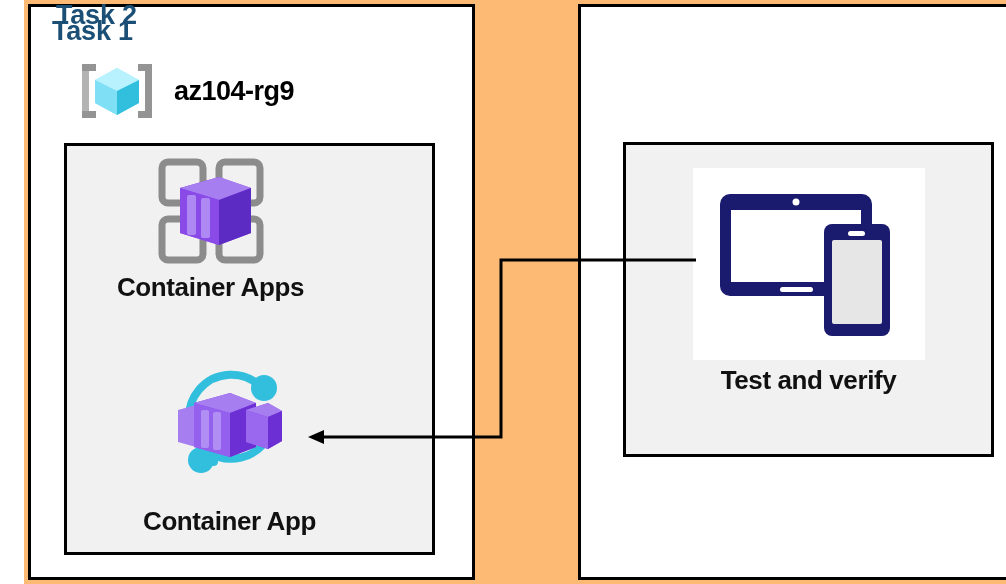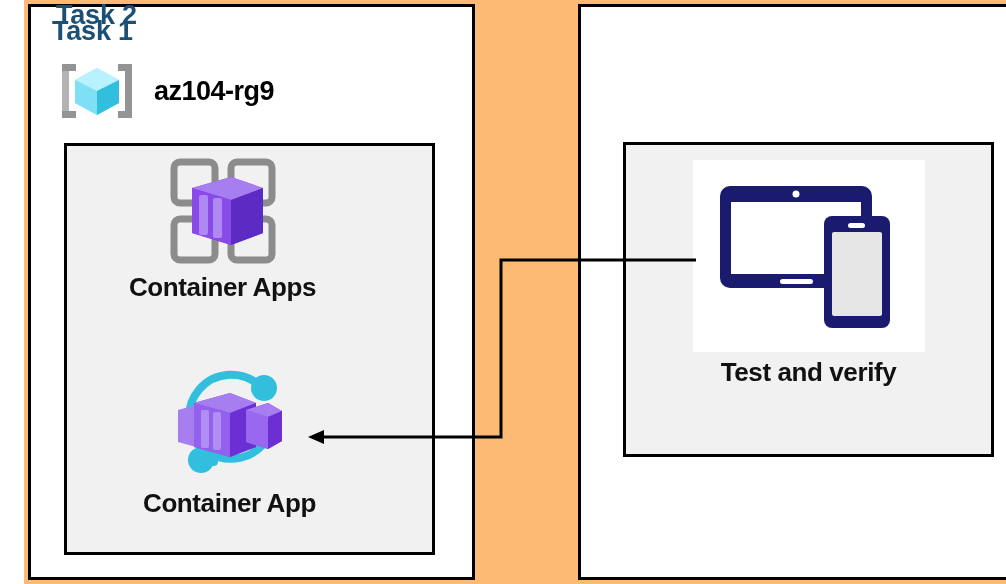--- a/index.html
+++ b/index.html
@@ -37,21 +37,21 @@
     color: #1b4f76;
     letter-spacing: -0.2px;
     white-space: nowrap;
   }
   #task1-title { left: 28px; top: 16px; }
   #task2-title { left: 32px; top: 0; }
 
   
   #rg-row {
     position: absolute;
-    left: 32px;
+    left: 52px;
     top: 60px;
     display: flex;
     align-items: center;
     gap: 16px;
   }
   #rg-label {
     font-size: 27px;
     font-weight: bold;
     color: #000000;
     letter-spacing: -0.5px;
@@ -68,23 +68,23 @@
   #cae-box  { left: 40px;  top: 143px; width: 371px; height: 412px; }
   #test-box { left: 599px; top: 142px; width: 371px; height: 315px; }
 
   
   .res-block {
     position: absolute;
     display: flex;
     flex-direction: column;
     align-items: center;
   }
-  #cae-block { left: 40px; top: 155px; width: 293px; padding-left: 12px; }
-  #app-block { left: 40px; top: 365px; width: 331px; }
-  #test-block { left: 599px; top: 160px; width: 371px; }
+  #cae-block { left: 40px; top: 155px; width: 293px; }
+  #app-block { left: 40px; top: 365px; width: 331px; gap: 18px; }
+  #test-block { left: 599px; top: 168px; width: 371px; }
 
   .res-label {
     font-size: 26px;
     font-weight: bold;
     color: #111111;
     text-align: center;
     line-height: 1.12;
     letter-spacing: -0.4px;
     margin-top: 6px;
   }

